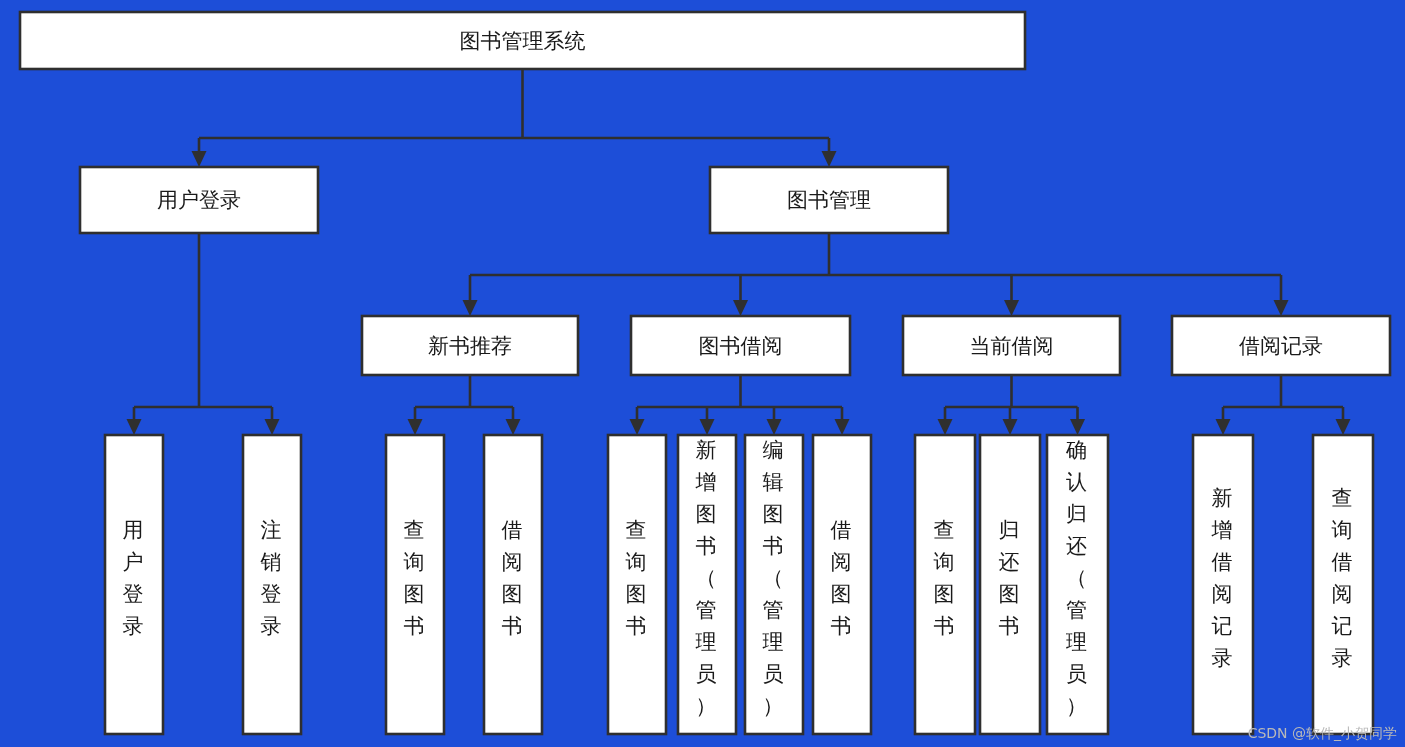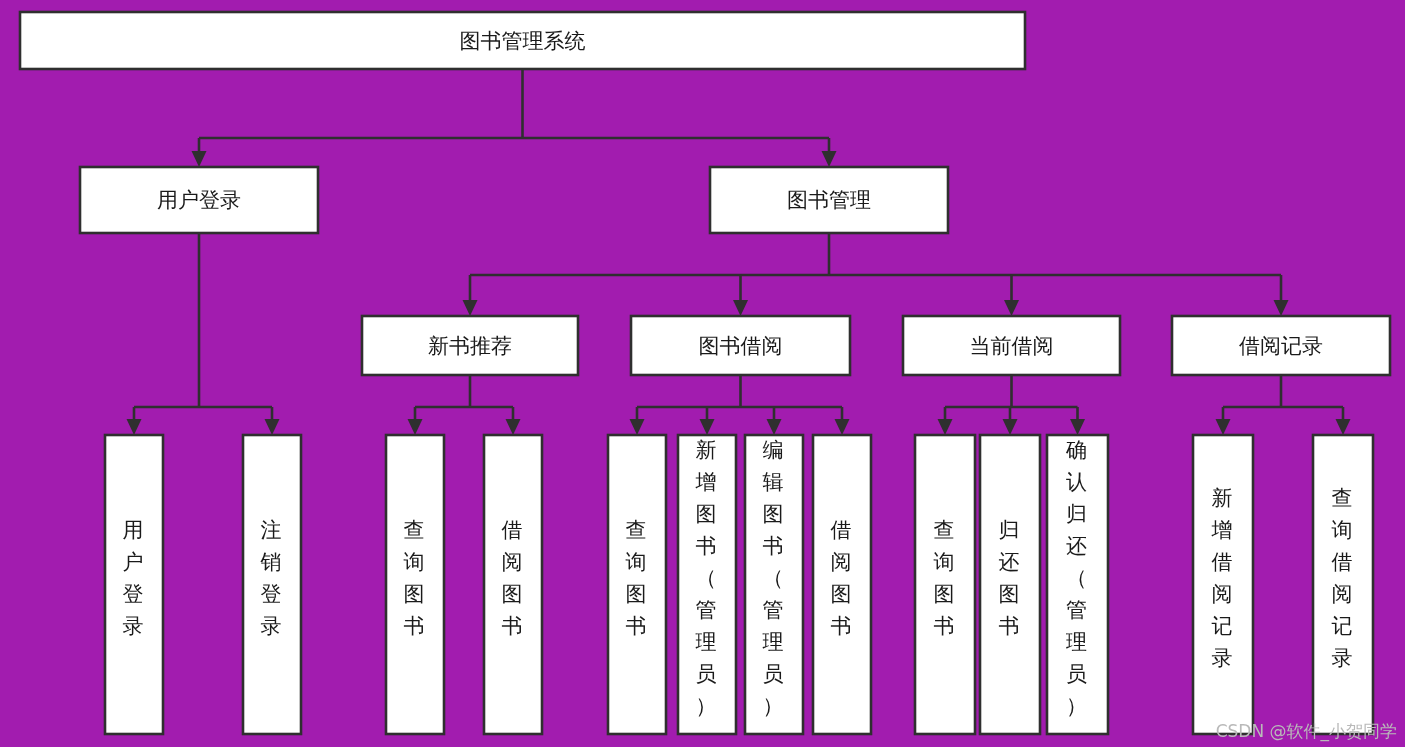--- a/index.html
+++ b/index.html
@@ -10,21 +10,21 @@
   body {
     width: 1405px;
     height: 747px;
     font-family: "DejaVu Sans", "Liberation Sans", sans-serif;
     overflow: hidden;
   }
   #diagram-root {
     position: relative;
     width: 1405px;
     height: 747px;
-    background: #a21caf;
+    background: #1d4ed8;
   }
   svg#flow {
     position: absolute;
     left: 0;
     top: 0;
     width: 1405px;
     height: 747px;
     display: block;
   }
   .node-box {
@@ -53,21 +53,21 @@
     font-family: "DejaVu Sans", "Liberation Sans", sans-serif;
     fill: #1a1a1a;
     font-size: 21px;
     letter-spacing: 2px;
   }
   .watermark {
     position: absolute;
     right: 8px;
     bottom: 4px;
     font-family: "DejaVu Sans", "Liberation Sans", sans-serif;
-    font-size: 17px;
+    font-size: 14px;
     color: #b9b9b9;
     white-space: nowrap;
     user-select: none;
   }
 </style>
 </head>
 <body>
 
 <div id="diagram-root">
   <svg id="flow" viewBox="0 0 1405 747" xmlns="http://www.w3.org/2000/svg">

